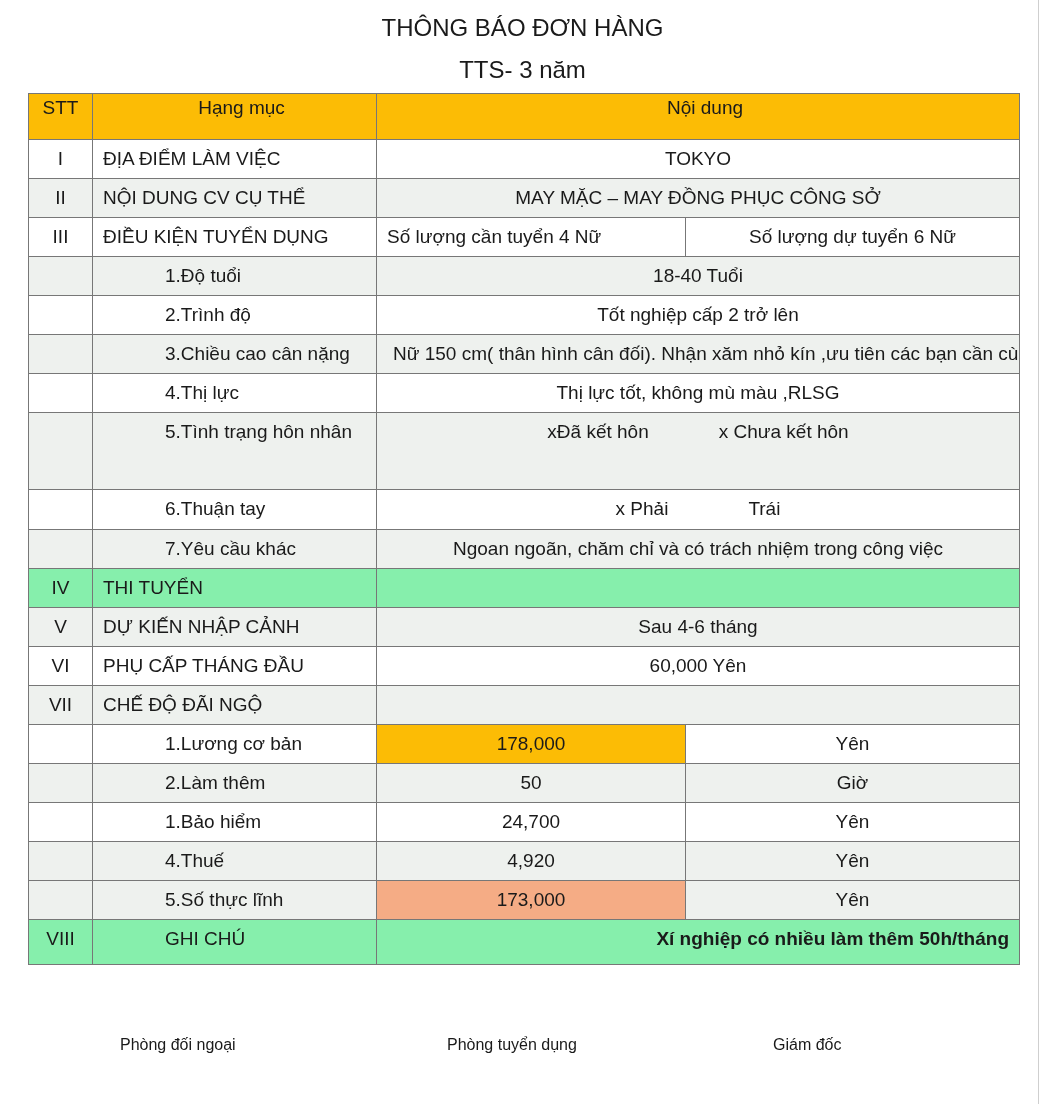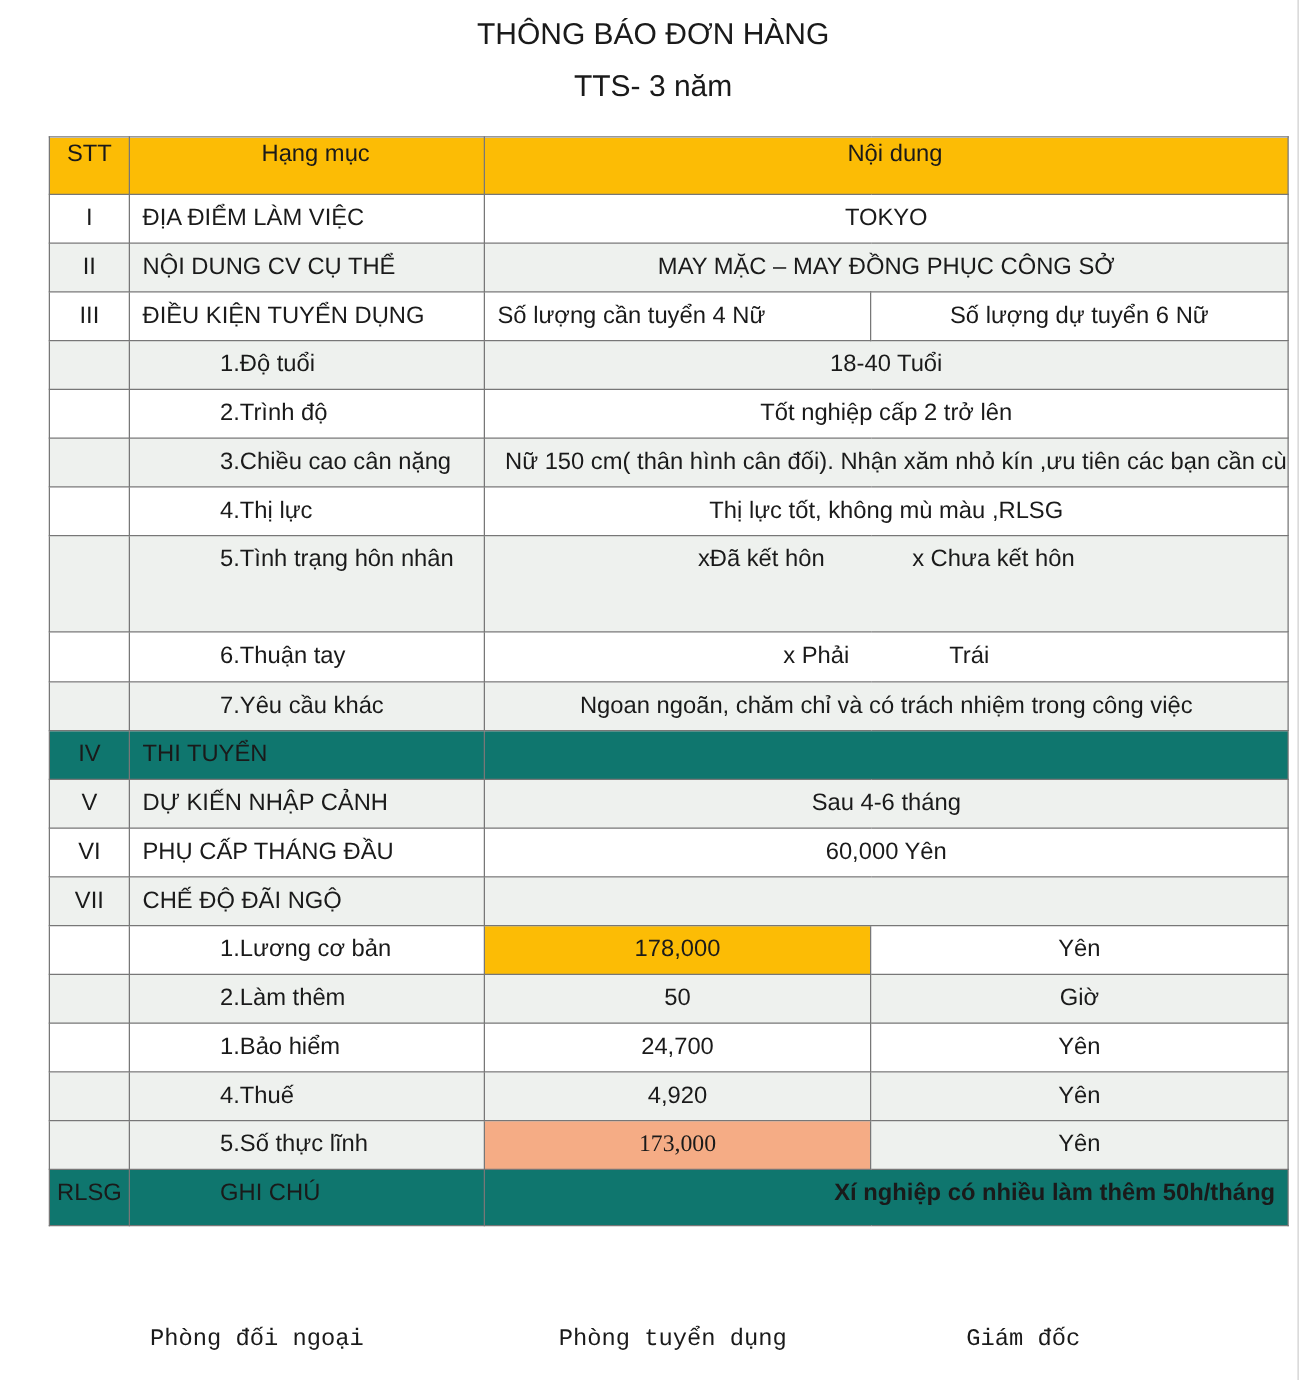--- a/index.html
+++ b/index.html
@@ -2,36 +2,36 @@
 <html><head>
 <meta charset="utf-8">
 <style>
   html, body { margin: 0; padding: 0; background: #ffffff; }
   body { width: 1045px; height: 1104px; position: relative; overflow: hidden;
          font-family: "Liberation Sans", "DejaVu Sans", sans-serif; color: #1a1a1a; }
   .right-edge { position: absolute; left: 1038px; top: 0; width: 1px; height: 1104px; background: #cfcfcf; }
   .title { position: absolute; left: 0; width: 1045px; text-align: center; font-size: 24px; }
   .title.t1 { top: 14px; }
   .title.t2 { top: 56px; }
-  table.order { position: absolute; left: 28px; top: 109px; border-collapse: collapse; table-layout: fixed; width: 991px; margin-left: 11px; }
+  table.order { position: absolute; left: 28px; top: 93px; border-collapse: collapse; table-layout: fixed; width: 991px; }
   table.order td { border: 1px solid #777; font-size: 19px; padding: 0 10px; vertical-align: top; line-height: 38px; overflow: hidden; white-space: nowrap; }
   col.c-stt { width: 64px; } col.c-item { width: 284px; } col.c-a { width: 309px; } col.c-b { width: 334px; }
   tr.hdr td { background: #fcbc05; height: 45px; line-height: 28px; padding-top: 0; font-size: 19px; padding-left: 24px; }
   tr.white td { background: #ffffff; }
   tr.grey td { background: #eef1ee; }
-  tr.orange td { background: #0f766e; }
+  tr.orange td { background: #86efac; }
   td.stt { text-align: center; padding: 0 !important; }
   td.center { text-align: center; }
   td.sub { padding-left: 72px !important; }
   td.wrap { white-space: normal; line-height: 38px; }
   td.big { font-size: 20px; }
   td.hl-orange { background: #fcbc05 !important; }
-  td.hl-salmon { background: #f5ac85 !important; font-family: Liberation Serif, serif; }
+  td.hl-salmon { background: #f5ac85 !important; }
   td.bold { font-weight: bold; font-size: 21px; text-align: right; }
-  .sig { position: absolute; top: 1060px; font-size: 19px; font-family: Liberation Mono, monospace; }
+  .sig { position: absolute; top: 1036px; font-size: 16px; }
   .sig.s1 { left: 120px; } .sig.s2 { left: 447px; } .sig.s3 { left: 773px; }
   .marital span { display: inline-block; }
 </style>
 </head>
 <body>
 
 <div class="right-edge"></div>
 
 <div class="title t1">THÔNG BÁO ĐƠN HÀNG</div>
 <div class="title t2">TTS- 3 năm</div>
@@ -149,21 +149,21 @@
     <td class="center">4,920</td>
     <td class="center">Yên</td>
   </tr>
   <tr class="grey">
     <td class="stt"></td>
     <td class="sub">5.Số thực lĩnh</td>
     <td class="center hl-salmon">173,000</td>
     <td class="center">Yên</td>
   </tr>
   <tr class="orange">
-    <td class="stt" style="height:44px;line-height:38px">RLSG</td>
+    <td class="stt" style="height:44px;line-height:38px">VIII</td>
     <td class="sub">GHI CHÚ</td>
     <td class="center bold" colspan="2">Xí nghiệp có nhiều làm thêm 50h/tháng</td>
   </tr>
 </tbody>
   </table>
 
 <div class="sig s1">Phòng đối ngoại</div>
 <div class="sig s2">Phòng tuyển dụng</div>
 <div class="sig s3">Giám đốc</div>
 

